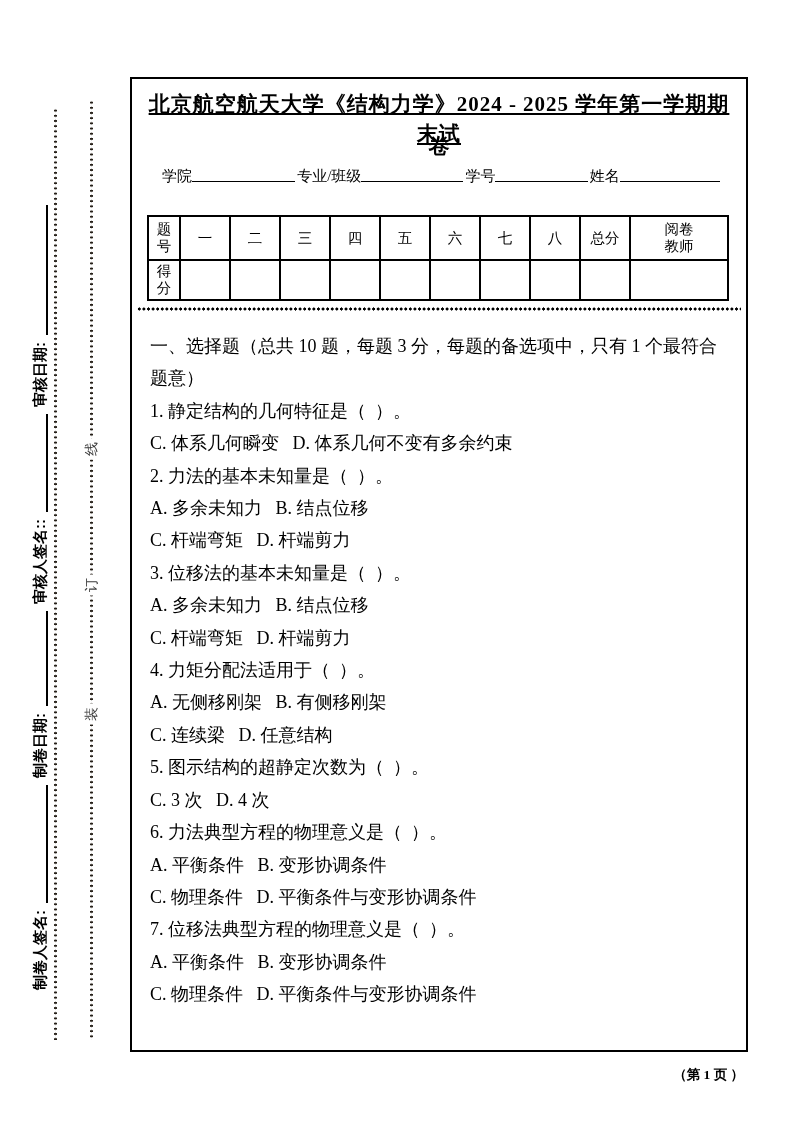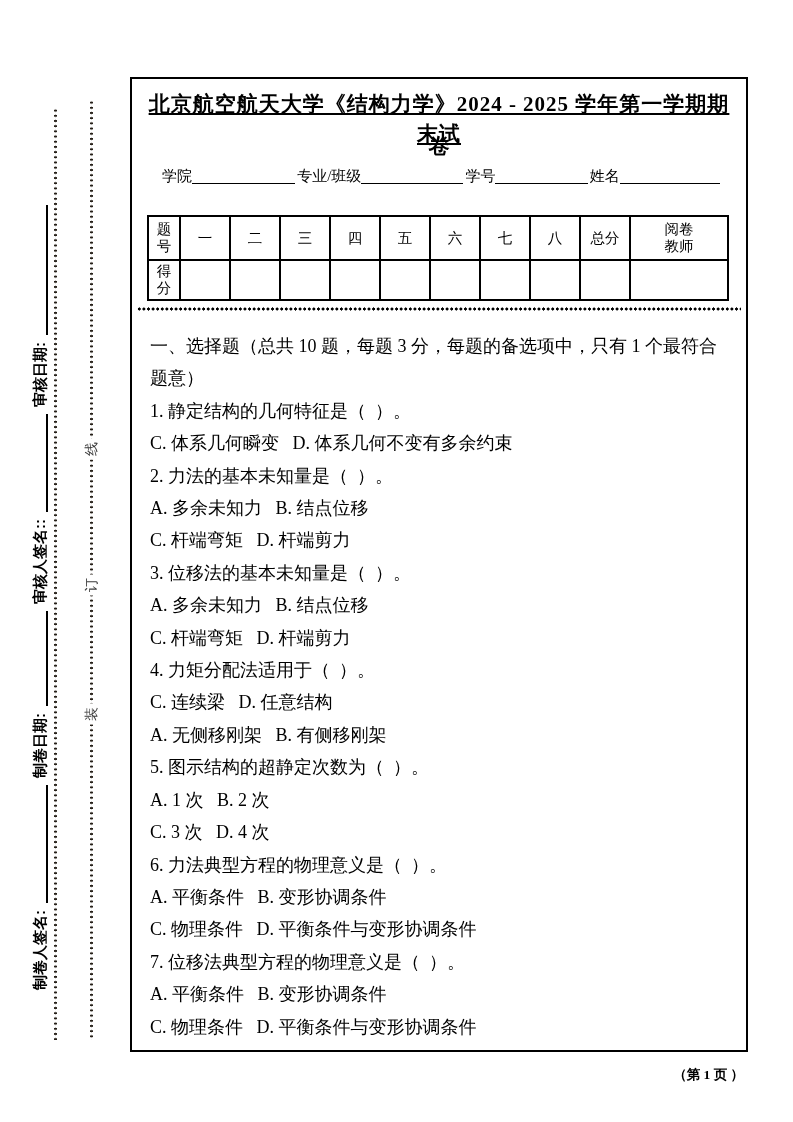--- a/index.html
+++ b/index.html
@@ -45,21 +45,21 @@
   .title-line1 {
     position:absolute; top:10px; left:8px; right:8px; text-align:center;
     font-size:21px; font-weight:700; letter-spacing:1px; line-height:30px;text-decoration:underline;
   }
   .title-line2 {
     position:absolute; top:52px; left:0; right:0; text-align:center;
     font-size:21px; font-weight:700; line-height:30px;
   }
   .info-row {
     position:absolute; top:86px; left:30px; right:24px;
-    display:flex; align-items:center; font-size:15px; line-height:22px;
+    display:flex; align-items:flex-start; font-size:15px; line-height:22px;
   }
   .info-label { white-space:nowrap; }
   .info-blank { display:inline-block; border-bottom:1.5px solid #000; height:16px; margin:0 2px 1px 0; }
   .b105 { width:105px; } .b104 { width:104px; } .b94 { width:94px; } .b102 { width:102px; }
 
   table.score {
     position:absolute; top:136px; left:15px; width:580px;
     border-collapse:collapse; table-layout:fixed;
   }
   table.score td {
@@ -183,25 +183,24 @@
 
       <p>2. 力法的基本未知量是（  ）。</p>
       <p>A. 多余未知力   B. 结点位移</p>
       <p>C. 杆端弯矩   D. 杆端剪力</p>
 
       <p>3. 位移法的基本未知量是（  ）。</p>
       <p>A. 多余未知力   B. 结点位移</p>
       <p>C. 杆端弯矩   D. 杆端剪力</p>
 
       <p>4. 力矩分配法适用于（  ）。</p>
+      <p>A. 无侧移刚架   B. 有侧移刚架</p>
       <p>C. 连续梁   D. 任意结构</p>
-      <p>A. 无侧移刚架   B. 有侧移刚架</p>
 
       <p>5. 图示结构的超静定次数为（  ）。</p>
-      <p>A. 1 次   B. 2 次</p>
       <p>C. 3 次   D. 4 次</p>
 
       <p>6. 力法典型方程的物理意义是（  ）。</p>
       <p>A. 平衡条件   B. 变形协调条件</p>
       <p>C. 物理条件   D. 平衡条件与变形协调条件</p>
 
       <p>7. 位移法典型方程的物理意义是（  ）。</p>
       <p>A. 平衡条件   B. 变形协调条件</p>
       <p>C. 物理条件   D. 平衡条件与变形协调条件</p>
     </div>

